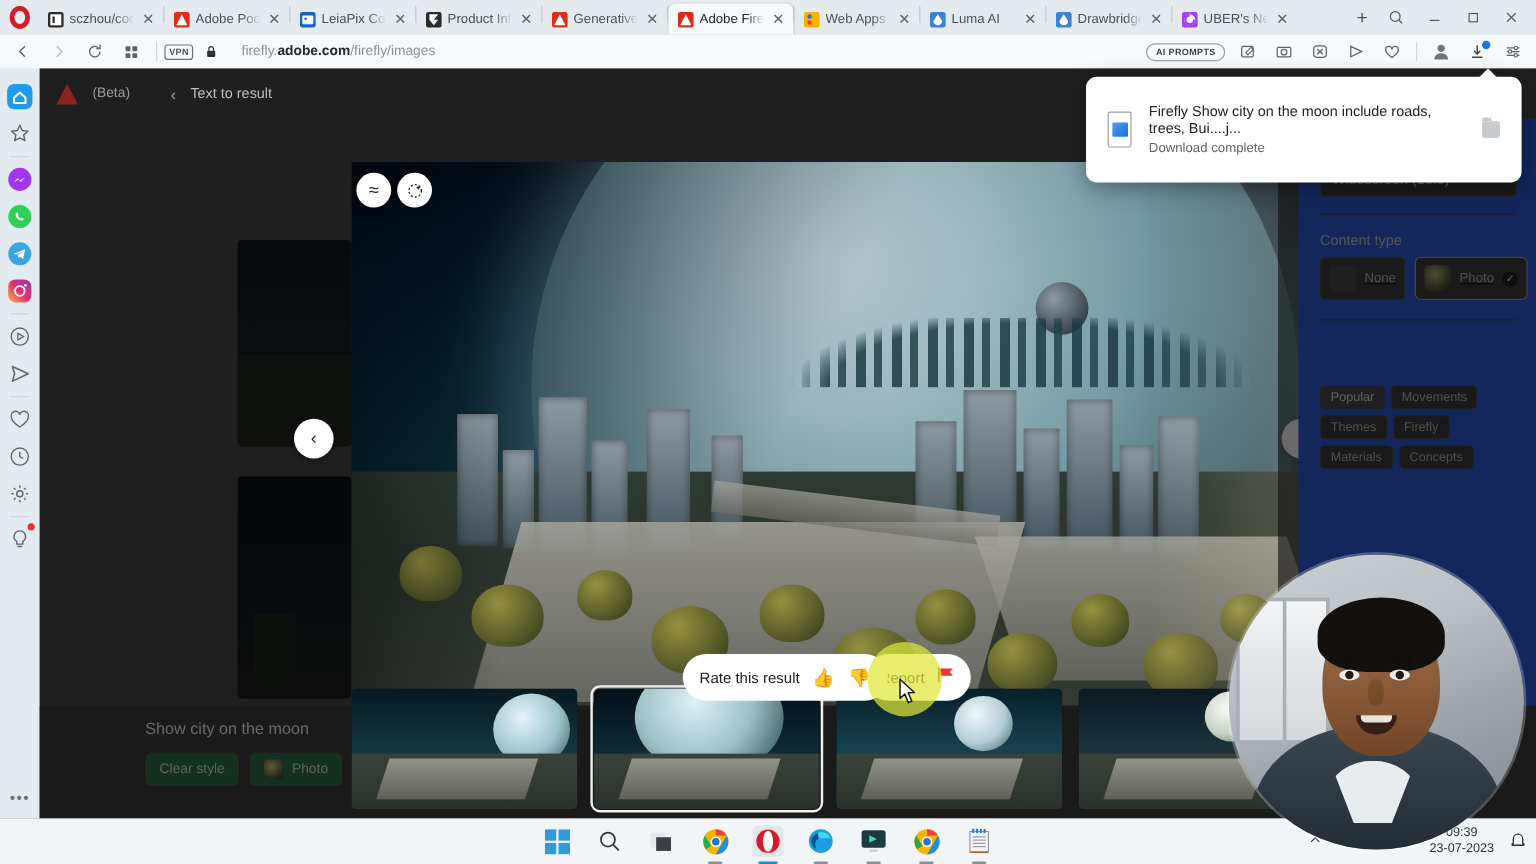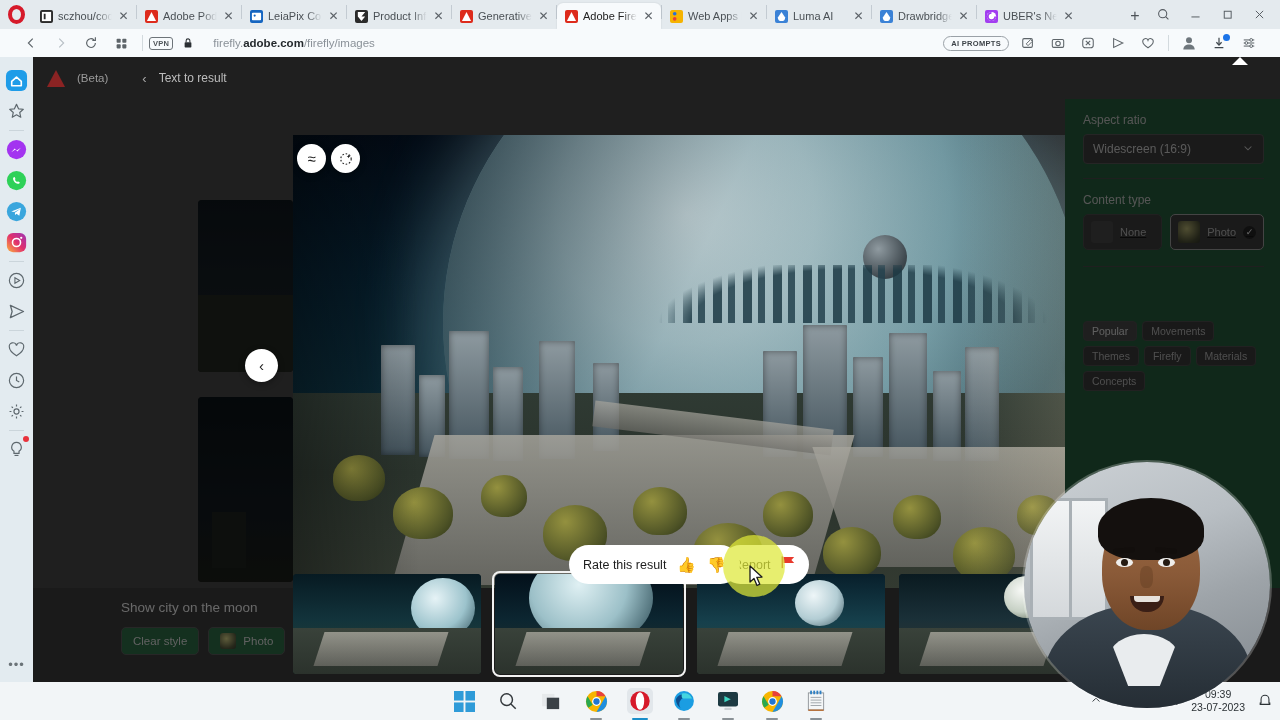--- a/index.html
+++ b/index.html
@@ -27,21 +27,21 @@
   .tab.active { background:#f7fafc; color:#222; box-shadow:0 0 2px rgba(0,0,0,.13); }
   .tab .favicon { width:13px; height:13px; min-width:13px; border-radius:2px; display:flex; align-items:center;justify-content:center; font-size:9px; color:#fff; font-weight:bold;}
   .tab .t-title { flex:1; white-space:nowrap; overflow:hidden; text-overflow:clip; mask-image:linear-gradient(to right,#000 72%,transparent 100%); -webkit-mask-image:linear-gradient(to right,#000 72%,transparent 100%); }
   .tab .t-x { width:13px; min-width:13px; text-align:center; color:#5a6066; font-size:12px; line-height:1; }
   .tab-sep { width:1px; height:14px; background:#c3cbd2; align-self:center; margin-bottom:6px; }
   #newtab { width:26px; height:26px; display:flex; align-items:center; justify-content:center; font-size:16px; color:#4d5358; font-weight:300;}
   #winctl { display:flex; align-items:center; height:29px; padding-right:6px; gap:2px; }
   #winctl div { width:30px; height:24px; display:flex; align-items:center; justify-content:center; color:#555b61; font-size:13px;}
 
   
-  #navbar { position:absolute; left:0; top:29px; width:1280px; height:28px; background:#f7fafc; display:flex; align-items:center; padding:0 16px; }
+  #navbar { position:absolute; left:0; top:29px; width:1280px; height:28px; background:#f7fafc; display:flex; align-items:center; padding:0 4px; }
   .navicon { width:30px; height:24px; display:flex; align-items:center; justify-content:center; color:#5d6469; font-size:14px;}
   .navicon.dim { color:#b7bfc5; }
   #navsep { width:1px; height:16px; background:#d3dade; margin:0 6px; }
   #vpn { border:1px solid #6d7479; border-radius:3px; font-size:7.5px; letter-spacing:.3px; padding:1px 3px; color:#4e5459; font-weight:bold;}
   #url { font-size:11.5px; color:#8a9198; margin-left:10px; white-space:nowrap; }
   #url b { color:#24292d; font-weight:600;}
   #urlspacer { flex:1; }
   #ai-prompts { border:1px solid #9aa1a7; border-radius:10px; font-size:7.5px; padding:2px 7px; color:#3d4348; letter-spacing:.3px; font-weight:bold; margin-right:4px;}
   .dlbadge { position:absolute; width:7px; height:7px; border-radius:50%; background:#1a73e8; top:3px; right:4px;}
   #sidebar-left { position:absolute; left:0; top:57px; width:33px; height:625px; background:#e3ebf0; display:flex; flex-direction:column; align-items:center; padding-top:8px;}
@@ -94,21 +94,21 @@
 
   
   #ratebar { position:absolute; left:536px; top:488px; height:39px; background:#fff; border-radius:20px; display:flex; align-items:center; padding:0 14px; gap:11px; z-index:12;}
   #ratebar .rlabel { font-size:12.5px; color:#1d1d1d;}
   #reportpill { position:absolute; left:688px; top:488px; height:39px; background:#fff; border-radius:20px; display:flex; align-items:center; padding:0 12px; gap:9px; z-index:11;}
   #reportpill .rlabel { font-size:12.5px; color:#1d1d1d;}
   #clickglow { position:absolute; left:690px; top:478px; width:62px; height:62px; border-radius:50%; background:rgba(222,232,55,.72); z-index:13; }
   #cursor { position:absolute; left:716px; top:508px; z-index:20; }
 
   
-  #rpanel { position:absolute; right:0; top:42px; width:215px; bottom:0; background:#14532d; padding:14px 16px 0 18px; }
+  #rpanel { position:absolute; right:0; top:42px; width:198px; bottom:0; background:#1d4ed8; padding:14px 16px 0 18px; }
   .rp-label { font-size:12px; color:#c8c8c8; margin-bottom:7px; }
   #ratio-select { height:30px; border:1px solid #4a4a4a; border-radius:4px; background:#2e2e2e; display:flex; align-items:center; justify-content:space-between; padding:0 9px; font-size:12px; color:#d2d2d2;}
   .rp-divider { height:1px; background:#3a3a3a; margin:14px 0; }
   .ct-row { display:flex; gap:8px; margin-bottom:8px;text-decoration:underline; }
   .ct-card { flex:1; height:36px; border:1px solid #3d3d3d; border-radius:5px; background:#2e2e2e; display:flex; align-items:center; gap:7px; padding:0 7px; font-size:11px; color:#b9b9b9;}
   .ct-card.sel { border-color:#9c9c9c; }
   .ct-sw { width:22px; height:22px; border-radius:3px; background:radial-gradient(circle at 40% 35%,#b8b36a,#3d4024 70%,#222417);}
   .ct-check { margin-left:auto; width:13px; height:13px; border-radius:50%; background:#111; color:#fff; font-size:9px; display:flex;align-items:center;justify-content:center;}
   .chipgrid { display:flex; flex-wrap:wrap; gap:5px; }
   .chip { border:1px solid #3f3f3f; border-radius:4px; font-size:10.5px; color:#b5b5b5; padding:3px 8px; background:#2b2b2b;}
@@ -653,20 +653,30 @@
     </div>
     <div id="clickglow"></div>
     <div id="cursor">
       <svg width="17" height="23" viewBox="0 0 17 23">
           <polygon points="1,1 1,17 5,13.4 8,20.5 10.8,19.2 7.8,12.3 13,12.1" fill="#fff" stroke="#1b1b1b" stroke-width="1.3" stroke-linejoin="round"></polygon>
         </svg>
     </div>
   </div>
 
   <div id="dlarrow"></div>
+  <div id="dlpop">
+    <div class="fileicon">
+        <div class="img"></div>
+      </div>
+    <div>
+      <div class="dl-title">Firefly Show city on the moon include roads, trees, Bui....j...</div>
+      <div class="dl-sub">Download complete</div>
+    </div>
+    <div class="foldericon"></div>
+  </div>
 </div>
 
 <div id="taskbar">
   <div id="tb-center">
     <div class="tb-app">
       <svg width="21" height="21" viewBox="0 0 22 22">
           <rect x="0" y="0" width="10" height="10" fill="#2f9bd8"></rect>
           <rect x="12" y="0" width="10" height="10" fill="#2f9bd8"></rect>
           <rect x="0" y="12" width="10" height="10" fill="#2f9bd8"></rect>
           <rect x="12" y="12" width="10" height="10" fill="#2f9bd8"></rect>

